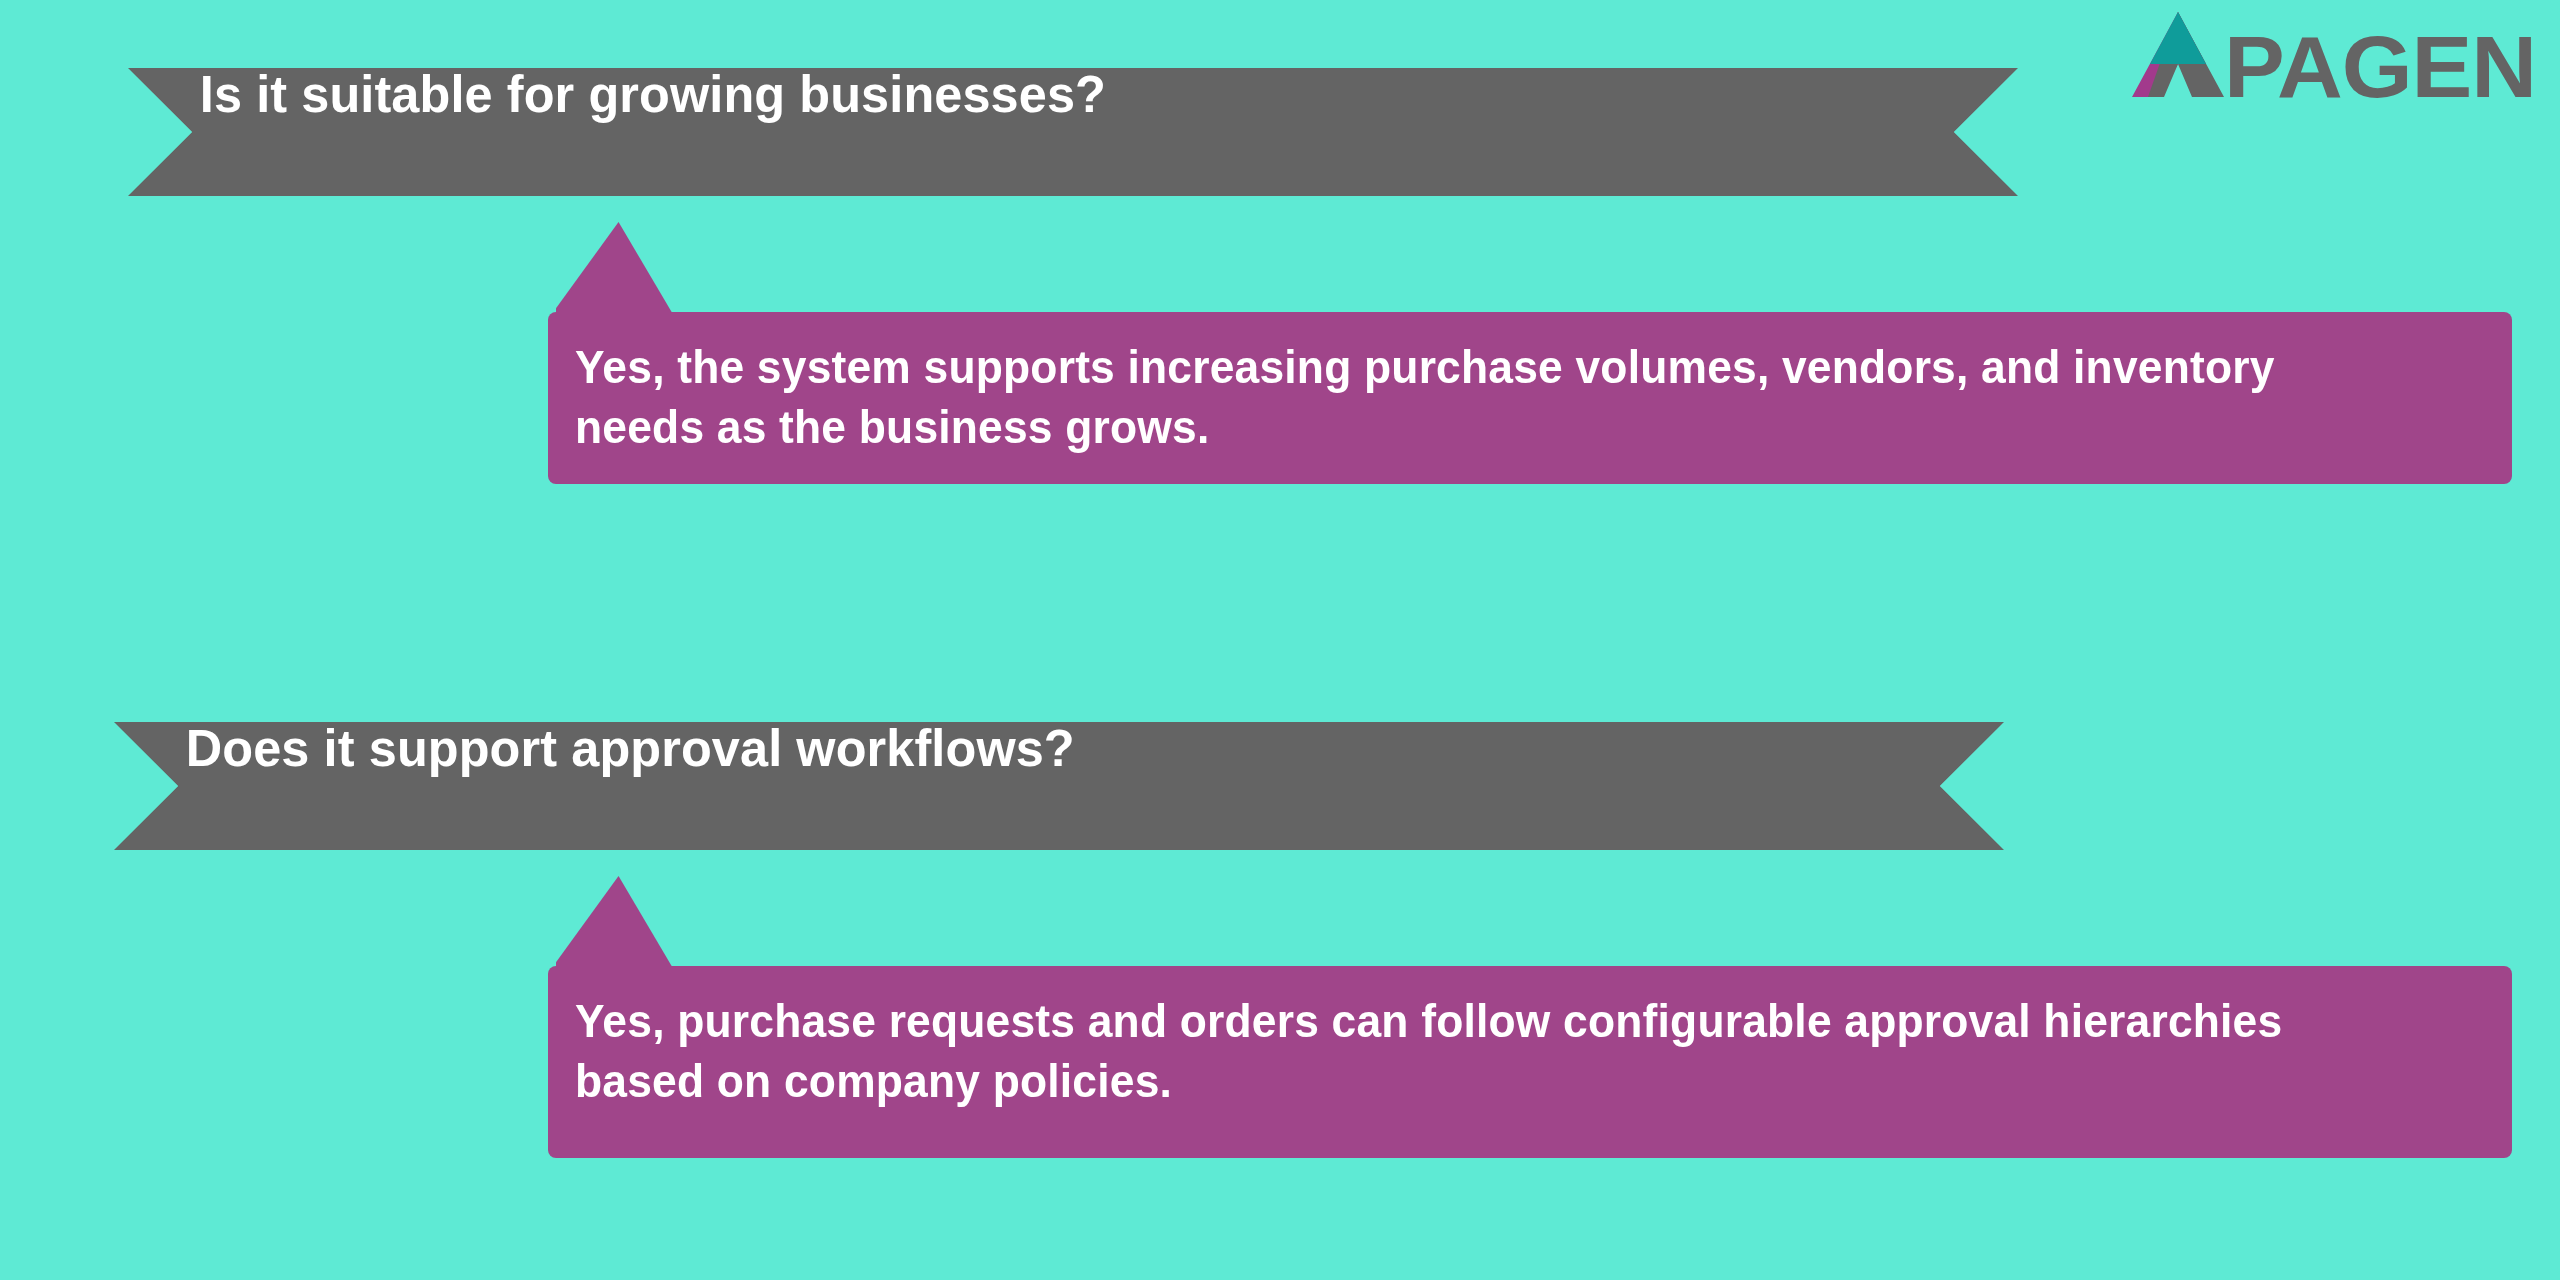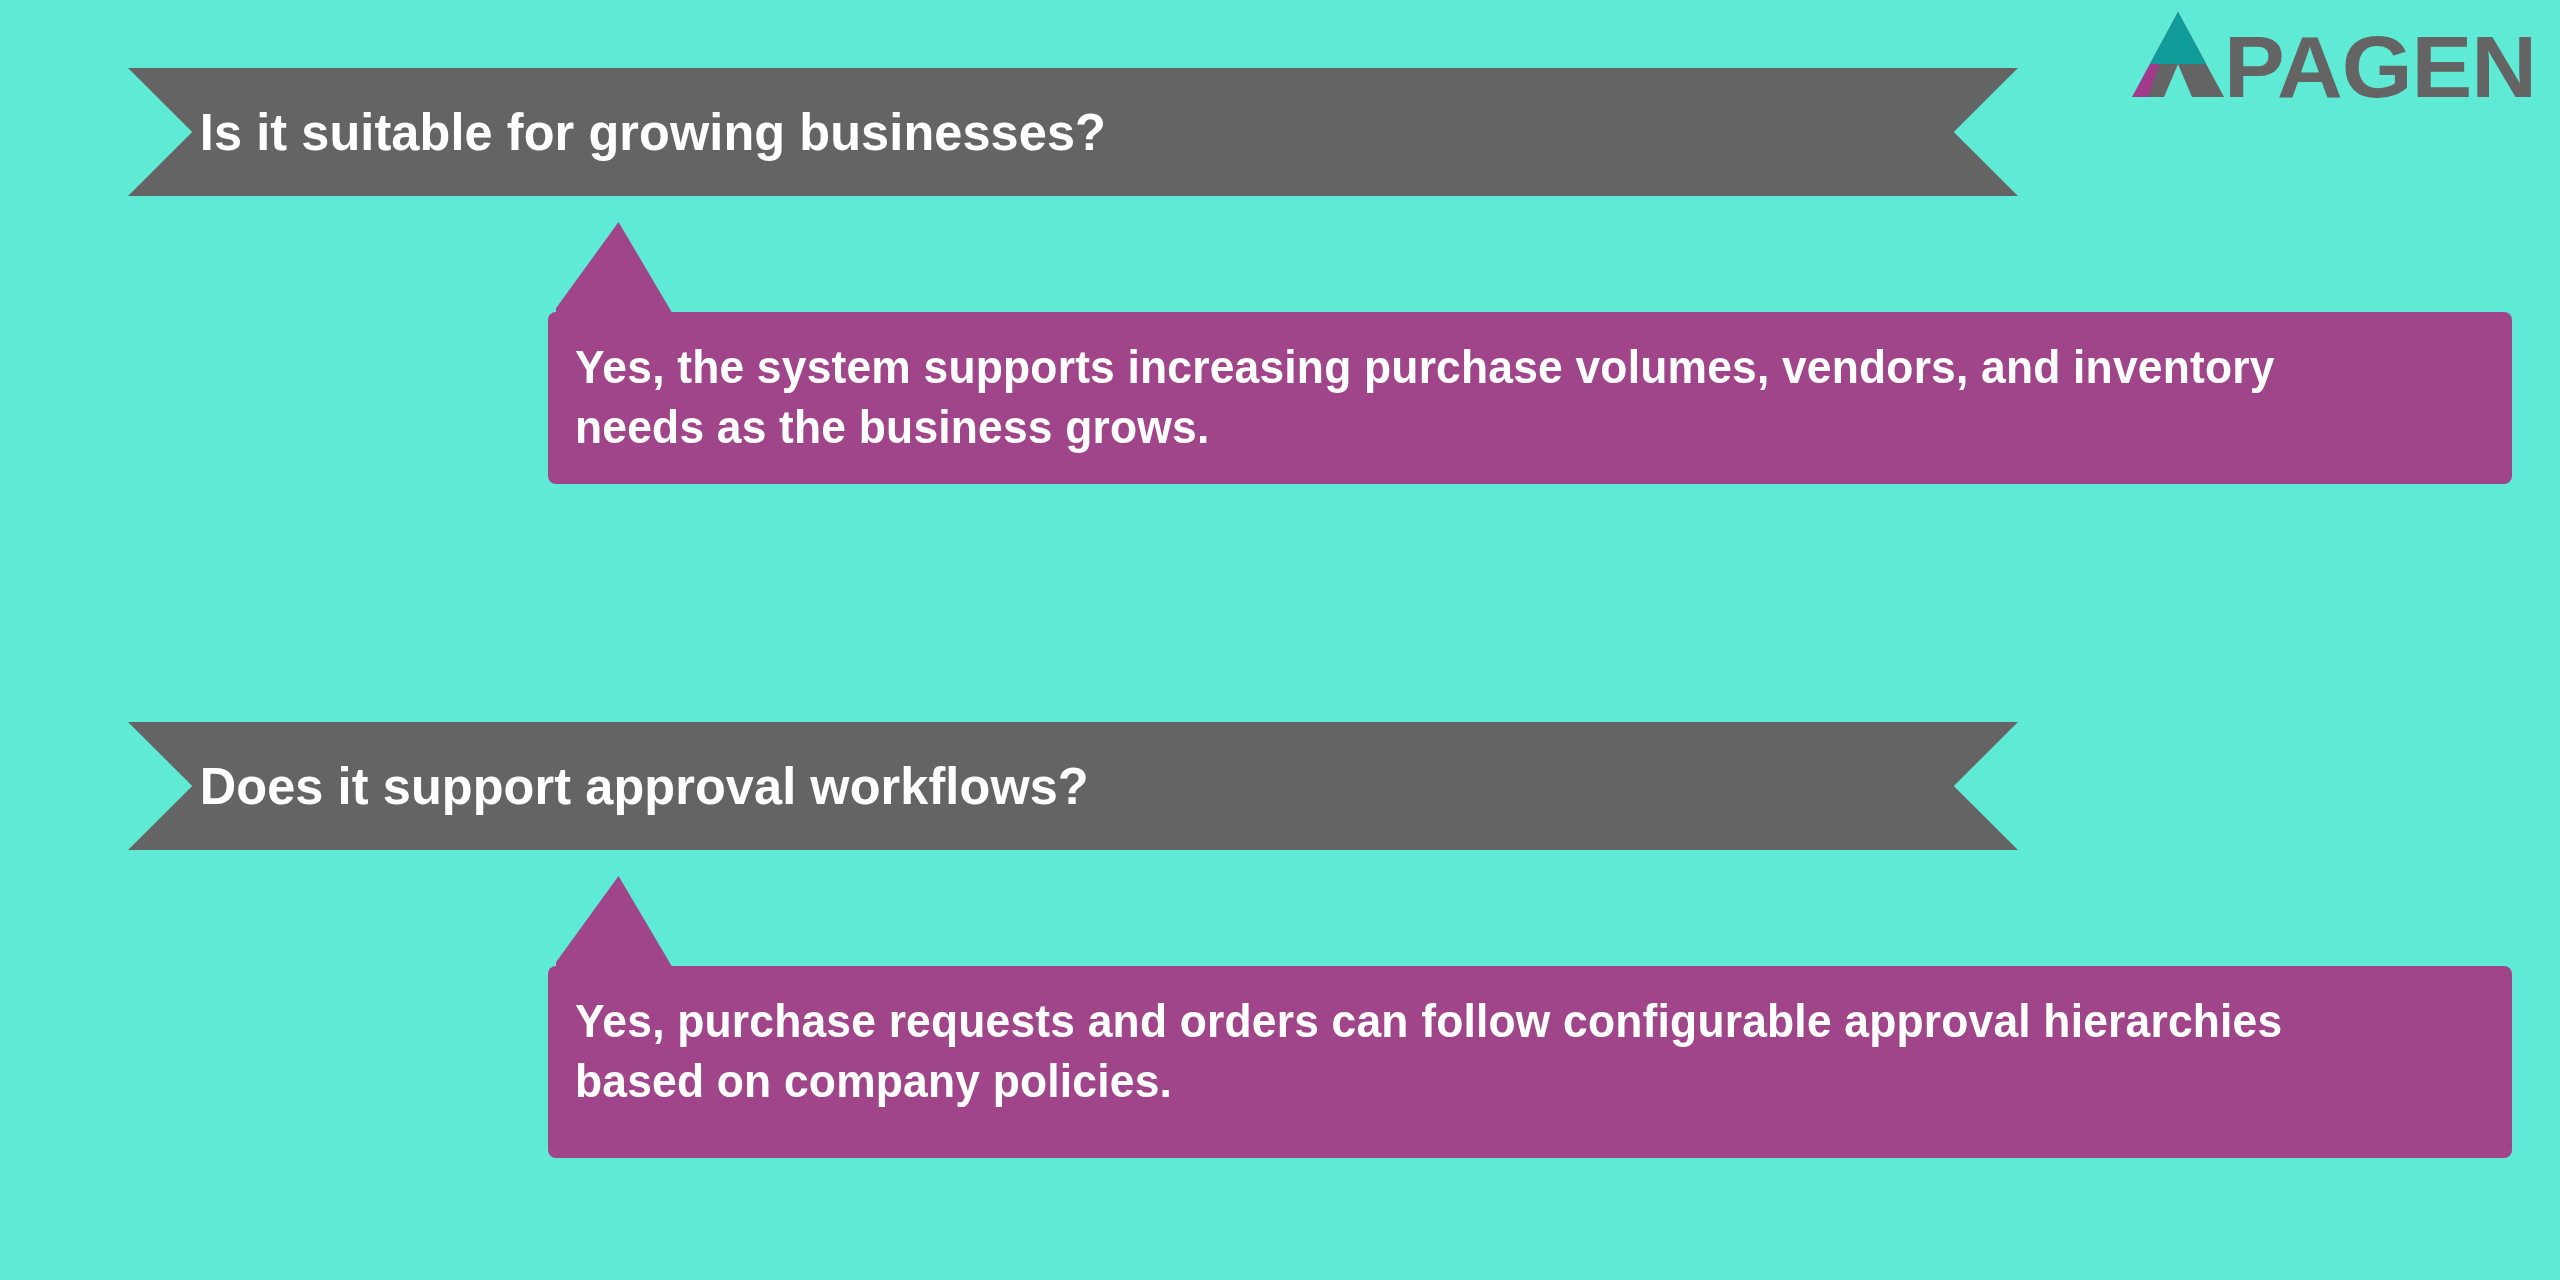--- a/index.html
+++ b/index.html
@@ -27,21 +27,20 @@
     width: 420px;
     height: 110px;
   }
   .logo svg { display: block; }
 
   
   .ribbon {
     position: absolute;
     background: #646464;
     display: flex;
-    align-items: center;
     -webkit-clip-path: polygon(
         0% 0%, 100% 0%,
         96.6% 50%, 100% 100%,
         0% 100%, 3.4% 50%);
     clip-path: polygon(
         0% 0%, 100% 0%,
         96.6% 50%, 100% 100%,
         0% 100%, 3.4% 50%);
   }
   .ribbon-text {
@@ -113,21 +112,21 @@
     <span class="ribbon-text">Is it suitable for growing businesses?</span>
   </div>
 
   <div class="bubble-wrap" style="left:548px; top:222px; width:1964px; height:262px;">
     <div class="bubble-tail"></div>
     <div class="bubble" style="height:172px;">
       <div class="bubble-text">Yes, the system supports increasing purchase volumes, vendors, and inventory needs as the business grows.</div>
     </div>
   </div>
 
-  <div class="ribbon" style="left:128px; top:722px; width:1890px; height:128px;">
+  <div class="ribbon" style="left:114px; top:722px; width:1890px; height:128px;">
     <span class="ribbon-text">Does it support approval workflows?</span>
   </div>
 
   <div class="bubble-wrap" style="left:548px; top:876px; width:1964px; height:282px;">
     <div class="bubble-tail"></div>
     <div class="bubble" style="height:192px;">
       <div class="bubble-text">Yes, purchase requests and orders can follow configurable approval hierarchies based on company policies.</div>
     </div>
   </div>
 

